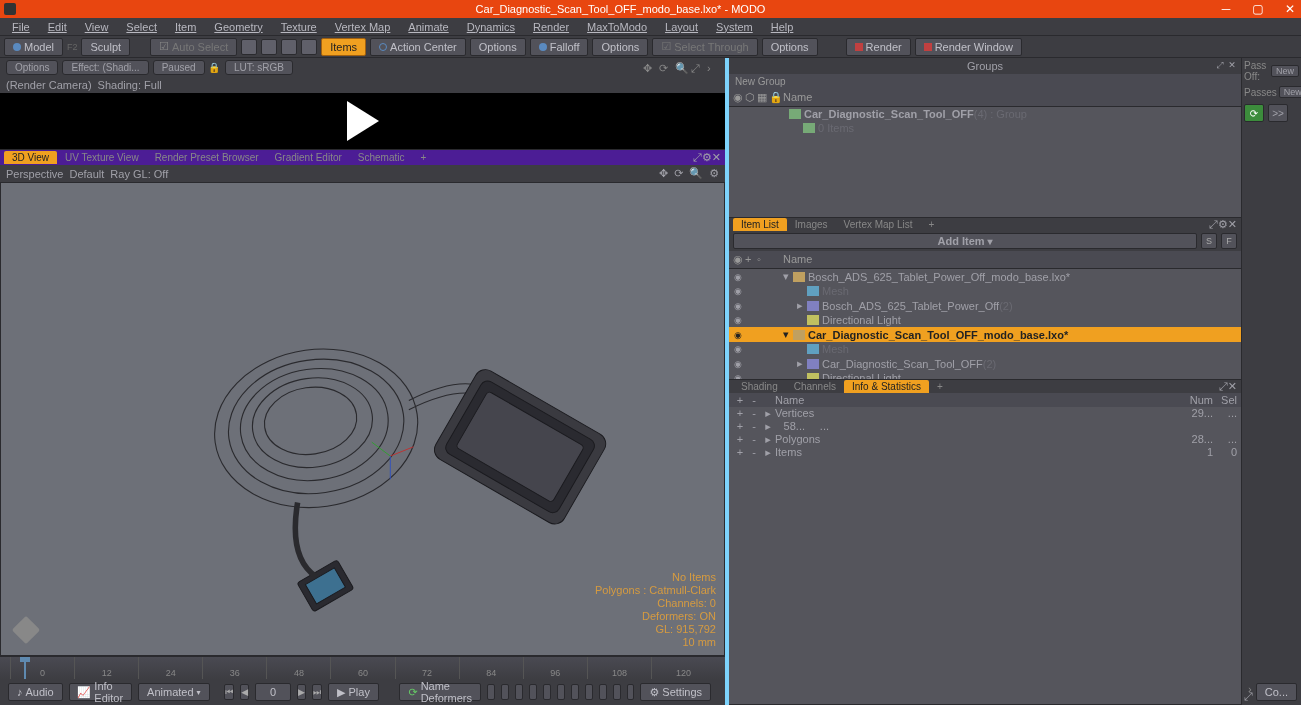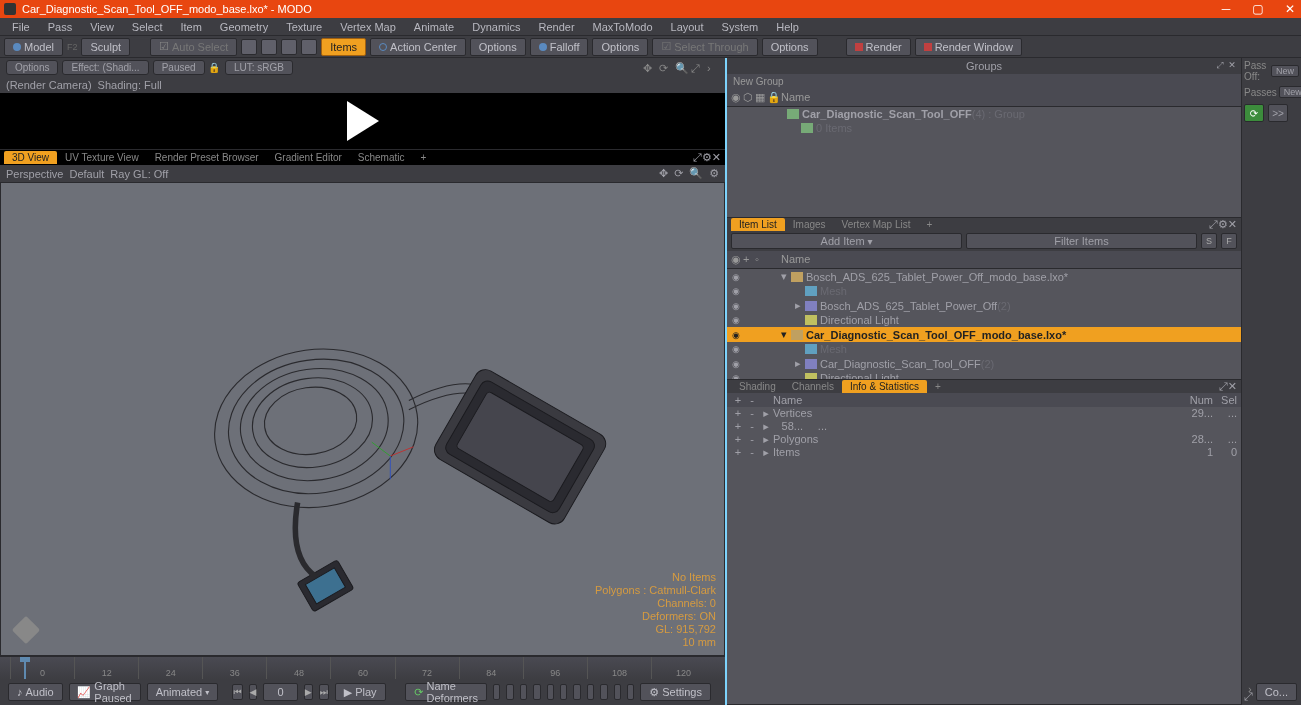--- a/index.html
+++ b/index.html
@@ -1,50 +1,50 @@
 <!DOCTYPE html>
 <html><head>
 <meta charset="utf-8">
 <style>
 * { margin: 0; padding: 0; box-sizing: border-box; font-family: "Segoe UI", Tahoma, sans-serif; font-size: 11px; user-select: none; }
 body { background: #3d3d42; color: #a0a0a8; width: 1301px; height: 705px; overflow: hidden; display: flex; flex-direction: column; }
 
 
 .titlebar { background: #e84610; height: 18px; display: flex; align-items: center; padding: 0 4px; color: #fff; }
 .titlebar .app-icon { width: 12px; height: 12px; background: #333; border-radius: 2px; margin-right: 6px; }
-.titlebar .title { flex: 1; font-size: 11px; }
+.titlebar .title { flex: 1; font-size: 11px; text-align: center; }
 .titlebar .win-btns { display: flex; gap: 18px; }
 .titlebar .win-btn { width: 14px; text-align: center; cursor: pointer; font-size: 12px; }
 
 
 .menubar { background: #3d3d42; height: 18px; display: flex; align-items: center; padding: 0 4px; gap: 2px; border-bottom: 1px solid #2a2a2e; }
-.menubar .menu-item { padding: 1px 8px; color: #b8b8c0; cursor: pointer; }
+.menubar .menu-item { padding: 1px 8px; color: #b8b8c0; cursor: pointer; text-decoration: underline; }
 
 
 .toolbar { background: #3d3d42; height: 22px; display: flex; align-items: center; padding: 2px 4px; gap: 4px; border-bottom: 1px solid #2a2a2e; }
 .btn { background: #52525a; border: 1px solid #2a2a2e; border-radius: 2px; padding: 1px 8px; color: #c0c0c8; cursor: pointer; display: inline-flex; align-items: center; gap: 3px; height: 18px; }
 .btn.active { background: #f0a020; color: #222; border-color: #a06010; }
 .tool-icn { width: 16px; height: 16px; background: #60606a; border: 1px solid #2a2a2e; border-radius: 2px; cursor: pointer; }
 
 
 .main { flex: 1; display: flex; min-height: 0; }
 .left-pane { flex: 1; display: flex; flex-direction: column; min-width: 0; }
-.right-pane { width: 516px; display: flex; flex-direction: column; border-left: 2px solid #7dd3fc; }
+.right-pane { width: 516px; display: flex; flex-direction: column; border-left: 4px solid #7dd3fc; }
 
 
 .preview-bar { background: #3d3d42; display: flex; align-items: center; gap: 4px; padding: 2px 6px; }
 .preview-bar .pill { background: #52525a; border: 1px solid #2a2a2e; border-radius: 3px; padding: 1px 8px; font-size: 10px; }
 .preview-bar .spacer { flex: 1; }
 .preview-bar .mini-icn { width: 12px; height: 12px; color: #888; cursor: pointer; font-size: 11px; }
 .preview { background: #000; height: 56px; display: flex; align-items: center; justify-content: center; }
 .preview .play { width: 0; height: 0; border-left: 32px solid #fff; border-top: 20px solid transparent; border-bottom: 20px solid transparent; }
 .line2 { display: flex; gap: 6px; padding: 2px 6px; }
 
 
-.vp-tabs { background: #000000; display: flex; align-items: center; padding: 0 4px; height: 16px; border-top: 1px solid #2a2a2e; }
+.vp-tabs { background: #4c1d95; display: flex; align-items: center; padding: 0 4px; height: 16px; border-top: 1px solid #2a2a2e; }
 .vp-tab { padding: 1px 8px; font-size: 10px; color: #888; cursor: pointer; }
 .vp-tab.active { background: #f0a020; color: #222; border-radius: 2px 2px 0 0; }
 .vp-subbar { display: flex; gap: 6px; padding: 2px 6px; align-items: center; }
 
 
 .viewport { flex: 1; background: #6d7078; position: relative; border: 1px solid #2a2a2e; }
 .viewport .hud { position: absolute; right: 8px; bottom: 6px; text-align: right; color: #d69b40; font-size: 10px; line-height: 13px; }
 .viewport .hud .row { white-space: nowrap; }
 .viewport .gizmo { position: absolute; left: 10px; bottom: 10px; width: 30px; height: 30px; }
 .viewport .gizmo::before { content: ""; position: absolute; width: 20px; height: 20px; background: #888; transform: rotate(45deg); left: 5px; top: 5px; border-radius: 2px; }
@@ -79,21 +79,21 @@
 .tree-row.selected { background: #f0a020; color: #222; }
 .tree-row .eye-col { width: 50px; display: flex; gap: 2px; }
 .tree-row .eye-col span { width: 10px; text-align: center; font-size: 9px; }
 .tree-row .indent { display: inline-block; }
 .tree-row .expander { width: 10px; display: inline-block; cursor: pointer; }
 .tree-row .item-icon { width: 12px; height: 10px; display: inline-block; margin-right: 3px; }
 .tree-row .bold { font-weight: bold; }
 .tree-row .dim { color: #6a6a72; }
 
 .add-item-bar { display: flex; padding: 2px 4px; gap: 4px; }
-.add-item-bar .dd { flex: 1; background: #52525a; border: 1px solid #2a2a2e; border-radius: 2px; padding: 1px 6px; text-align: center; font-size: 10px; cursor: pointer; }
+.add-item-bar .dd { flex: 1; background: #52525a; border: 1px solid #2a2a2e; border-radius: 2px; padding: 1px 6px; text-align: center; font-size: 10px; cursor: pointer; font-weight: bold; }
 
 .groups-body { background: #55555c; flex: 1; }
 
 
 .stats-tabs { display: flex; }
 .stats-tab { flex: 1; background: #52525a; text-align: center; padding: 1px 0; font-size: 10px; cursor: pointer; }
 .stats-tab.active { background: #f0a020; color: #222; }
 .stats-body { background: #55555c; flex: 1; }
 .stats-header { display: flex; background: #4a4a52; font-size: 10px; padding: 1px 4px; }
 .stats-header .c1 { width: 14px; text-align: center; }
@@ -127,21 +127,21 @@
   <span class="title">Car_Diagnostic_Scan_Tool_OFF_modo_base.lxo* - MODO</span>
   <div class="win-btns">
     <span class="win-btn">─</span>
     <span class="win-btn">▢</span>
     <span class="win-btn">✕</span>
   </div>
 </div>
 
 <div class="menubar" id="menubar">
     <span class="menu-item">File</span>
-    <span class="menu-item">Pass</span>
+    <span class="menu-item">Edit</span>
     <span class="menu-item">View</span>
     <span class="menu-item">Select</span>
     <span class="menu-item">Item</span>
     <span class="menu-item">Geometry</span>
     <span class="menu-item">Texture</span>
     <span class="menu-item">Vertex Map</span>
     <span class="menu-item">Animate</span>
     <span class="menu-item">Dynamics</span>
     <span class="menu-item">Render</span>
     <span class="menu-item">MaxToModo</span>
@@ -301,21 +301,21 @@
           <div class="tick">108</div>
           <div class="tick">120</div>
         </div>
       <div class="playbar">
         <span class="btn">
             <span>♪</span>
             <span>Audio</span>
           </span>
         <span class="btn">
             <span>📈</span>
-            <span>Graph Paused</span>
+            <span>Info Editor</span>
           </span>
         <span class="btn">
             <span>Animated</span> 
             <span style="font-size:8px">▾</span>
           </span>
         <span style="width:6px"></span>
         <span class="play-icn">⏮</span>
         <span class="play-icn">◀</span>
         <span class="btn" style="width:60px;justify-content:center">0</span>
         <span class="play-icn">▶</span>
@@ -398,21 +398,20 @@
             <span class="panel-tab">Images</span>
             <span class="panel-tab">Vertex Map List</span>
             <span class="panel-tab">+</span>
             <span style="flex:1"></span>
         <span class="mini-icn">⤢</span>
         <span class="mini-icn">⚙</span>
         <span class="mini-icn">✕</span>
       </div>
       <div class="add-item-bar">
         <span class="dd"><span>Add Item</span> ▾</span>
-        <span class="dd"><span>Filter Items</span></span>
         <span class="play-icn">S</span>
         <span class="play-icn">F</span>
       </div>
       <div class="tree-header">
         <div class="eye-col">
               <span>◉</span>
               <span>+</span>
               <span>◦</span>
             </div>
         <div class="name-col">Name</div>

